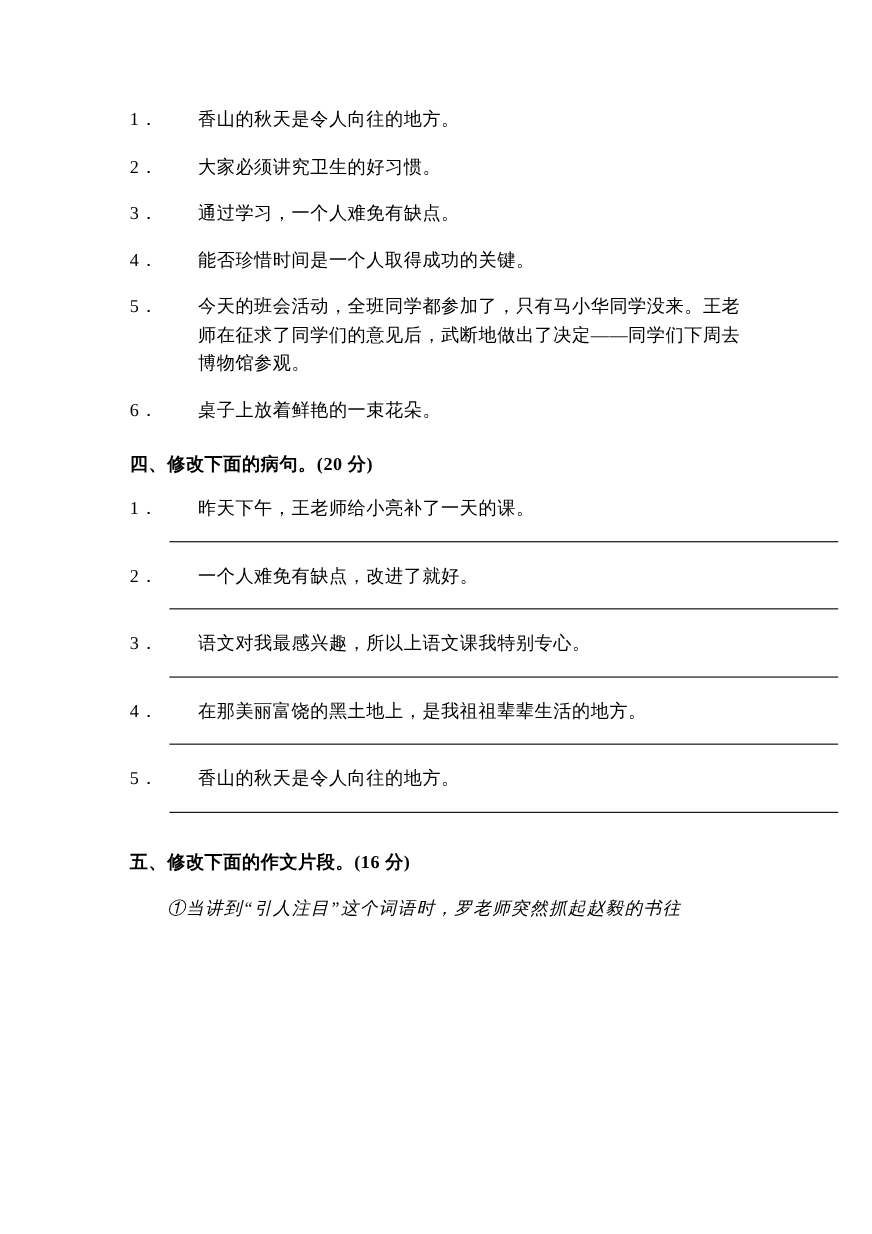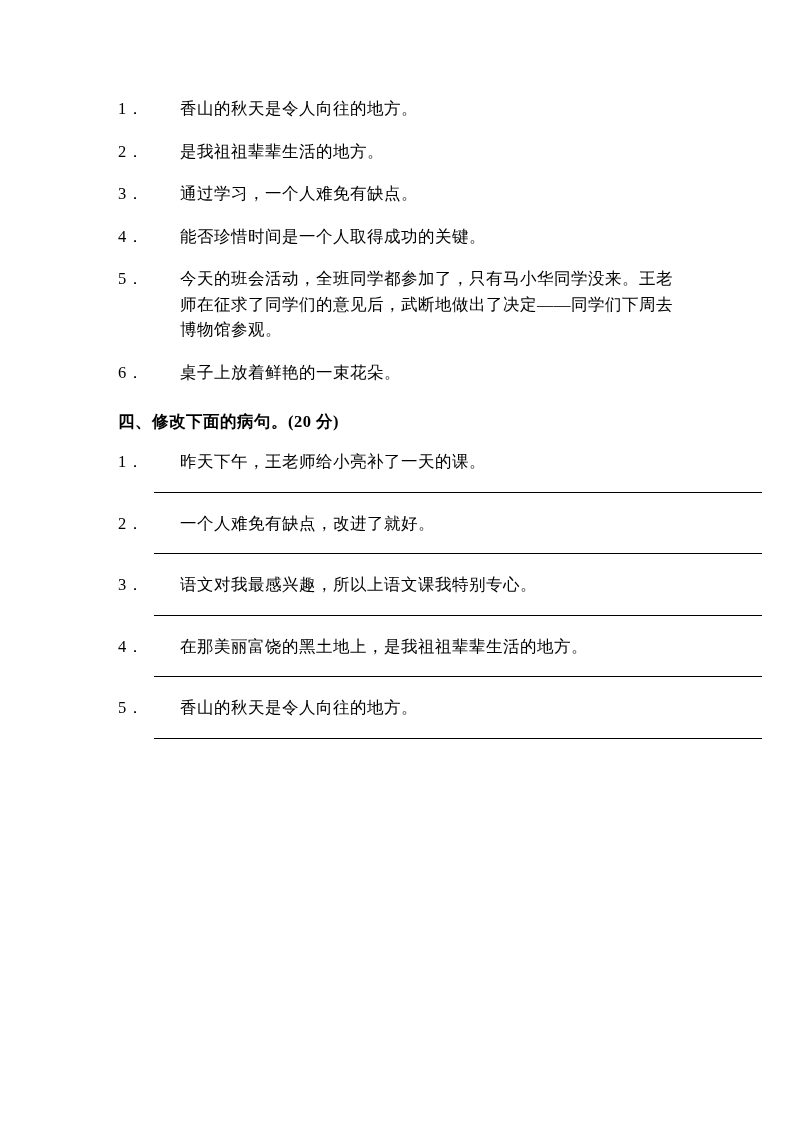--- a/index.html
+++ b/index.html
@@ -83,21 +83,21 @@
 
 <div class="page">
 
   <div class="q-block">
     <div class="line numbered">
       <span class="num">1．</span>
       <span class="txt">香山的秋天是令人向往的地方。</span>
     </div>
     <div class="line numbered">
       <span class="num">2．</span>
-      <span class="txt">是我祖祖辈辈生活的地方。</span>
+      <span class="txt">大家必须讲究卫生的好习惯。</span>
     </div>
     <div class="line numbered">
       <span class="num">3．</span>
       <span class="txt">通过学习，一个人难免有缺点。</span>
     </div>
     <div class="line numbered">
       <span class="num">4．</span>
       <span class="txt">能否珍惜时间是一个人取得成功的关键。</span>
     </div>
     <div class="line numbered">
@@ -139,17 +139,19 @@
   <div class="blank-rule"></div>
 
   <div class="line numbered">
     <span class="num">5．</span>
     <span class="txt">香山的秋天是令人向往的地方。</span>
   </div>
   <div class="blank-rule"></div>
 
   <div class="spacer-md"></div>
 
+  <div class="section-head">五、修改下面的作文片段。(16 分)</div>
 
   <div class="para-lines">
+    <div class="para-line first">①当讲到“引人注目”这个词语时，罗老师突然抓起赵毅的书往</div>
   </div>
 
 </div>
 
 </body></html>

